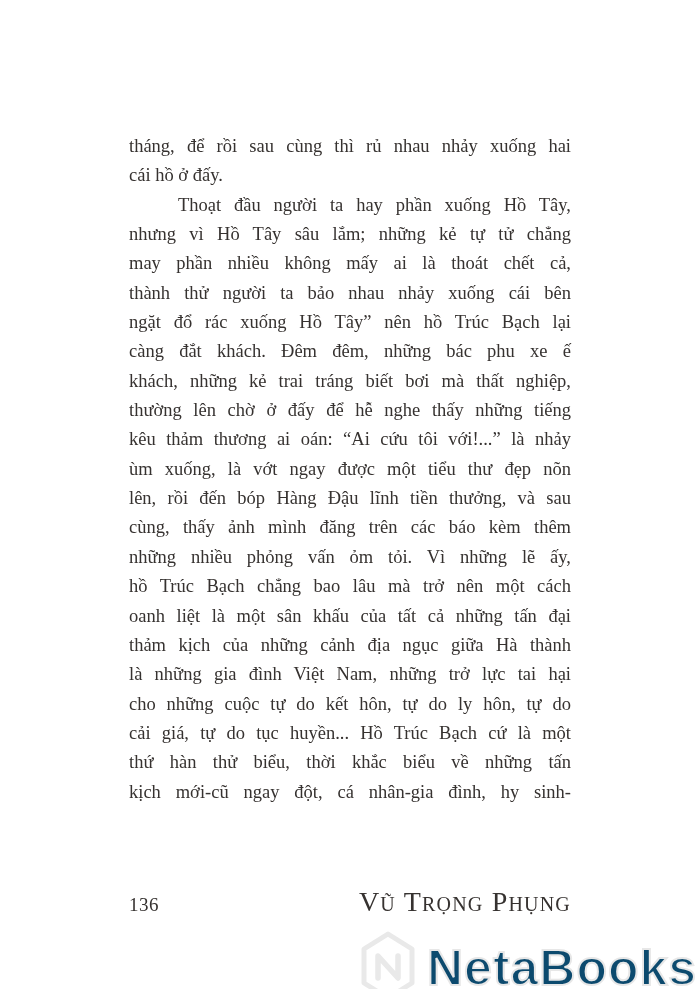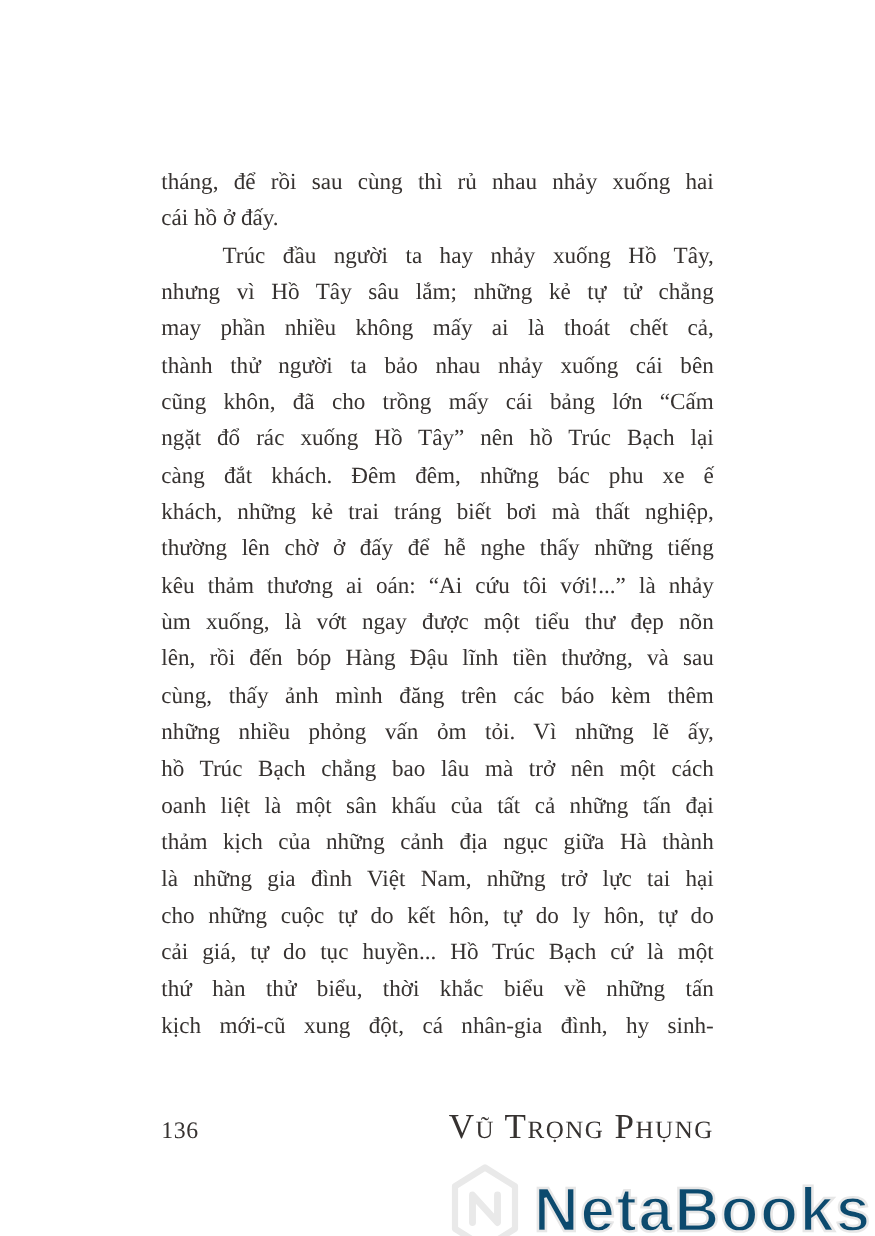--- a/index.html
+++ b/index.html
@@ -85,42 +85,41 @@
   }
 </style>
 </head>
 <body>
 
 <div class="page">
 
   <div class="text-block">
     <div class="line">tháng, để rồi sau cùng thì rủ nhau nhảy xuống hai</div>
     <div class="line para-end">cái hồ ở đấy.</div>
-    <div class="line indent">Trúc đầu người ta hay nhảy xuống Hồ Tây,</div>
+    <div class="line indent">Thoạt đầu người ta hay phần xuống Hồ Tây,</div>
     <div class="line">nhưng vì Hồ Tây sâu lắm; những kẻ tự tử chẳng</div>
     <div class="line">may phần nhiều không mấy ai là thoát chết cả,</div>
     <div class="line">thành thử người ta bảo nhau nhảy xuống cái bên</div>
-    <div class="line">cũng khôn, đã cho trồng mấy cái bảng lớn “Cấm</div>
     <div class="line">ngặt đổ rác xuống Hồ Tây” nên hồ Trúc Bạch lại</div>
     <div class="line">càng đắt khách. Đêm đêm, những bác phu xe ế</div>
     <div class="line">khách, những kẻ trai tráng biết bơi mà thất nghiệp,</div>
     <div class="line">thường lên chờ ở đấy để hễ nghe thấy những tiếng</div>
     <div class="line">kêu thảm thương ai oán: “Ai cứu tôi với!...” là nhảy</div>
     <div class="line">ùm xuống, là vớt ngay được một tiểu thư đẹp nõn</div>
     <div class="line">lên, rồi đến bóp Hàng Đậu lĩnh tiền thưởng, và sau</div>
     <div class="line">cùng, thấy ảnh mình đăng trên các báo kèm thêm</div>
     <div class="line">những nhiều phỏng vấn ỏm tỏi. Vì những lẽ ấy,</div>
     <div class="line">hồ Trúc Bạch chẳng bao lâu mà trở nên một cách</div>
     <div class="line">oanh liệt là một sân khấu của tất cả những tấn đại</div>
     <div class="line">thảm kịch của những cảnh địa ngục giữa Hà thành</div>
     <div class="line">là những gia đình Việt Nam, những trở lực tai hại</div>
     <div class="line">cho những cuộc tự do kết hôn, tự do ly hôn, tự do</div>
     <div class="line">cải giá, tự do tục huyền... Hồ Trúc Bạch cứ là một</div>
     <div class="line">thứ hàn thử biểu, thời khắc biểu về những tấn</div>
-    <div class="line">kịch mới-cũ xung đột, cá nhân-gia đình, hy sinh-</div>
+    <div class="line">kịch mới-cũ ngay đột, cá nhân-gia đình, hy sinh-</div>
   </div>
 
   <div class="footer">
     <span class="page-number">136</span>
     <span class="author-name">Vũ Trọng Phụng</span>
   </div>
 
   <div class="watermark">
     <span class="wm-logo">
       <svg width="54" height="70" viewBox="0 0 54 70" fill="none" xmlns="http://www.w3.org/2000/svg">

